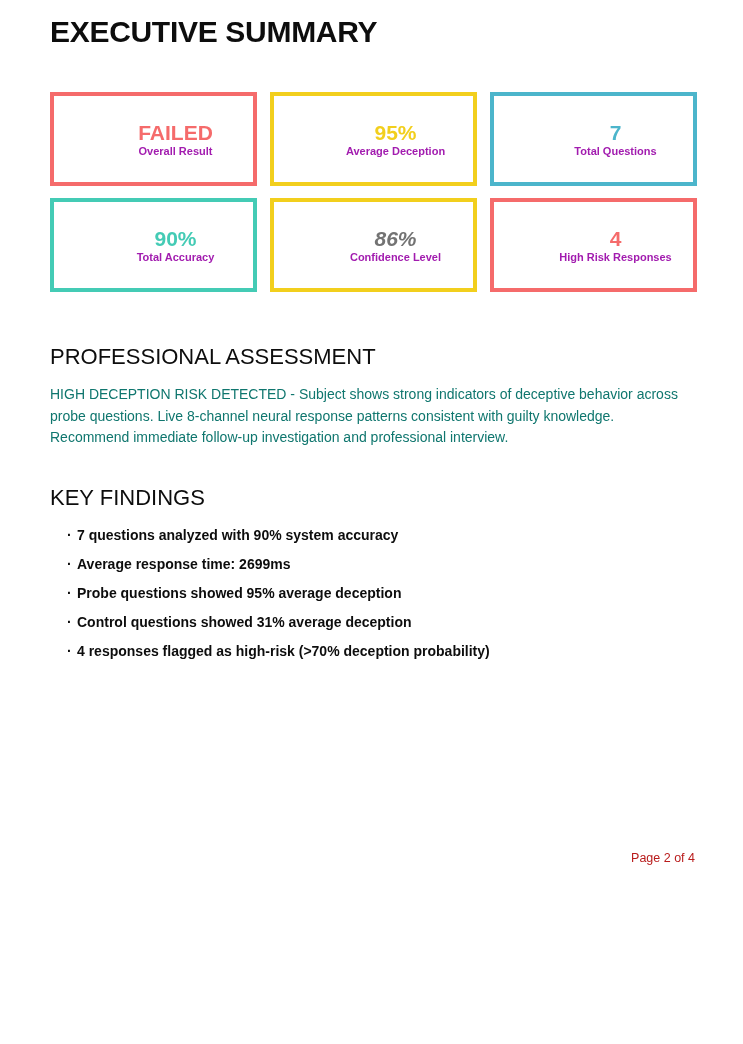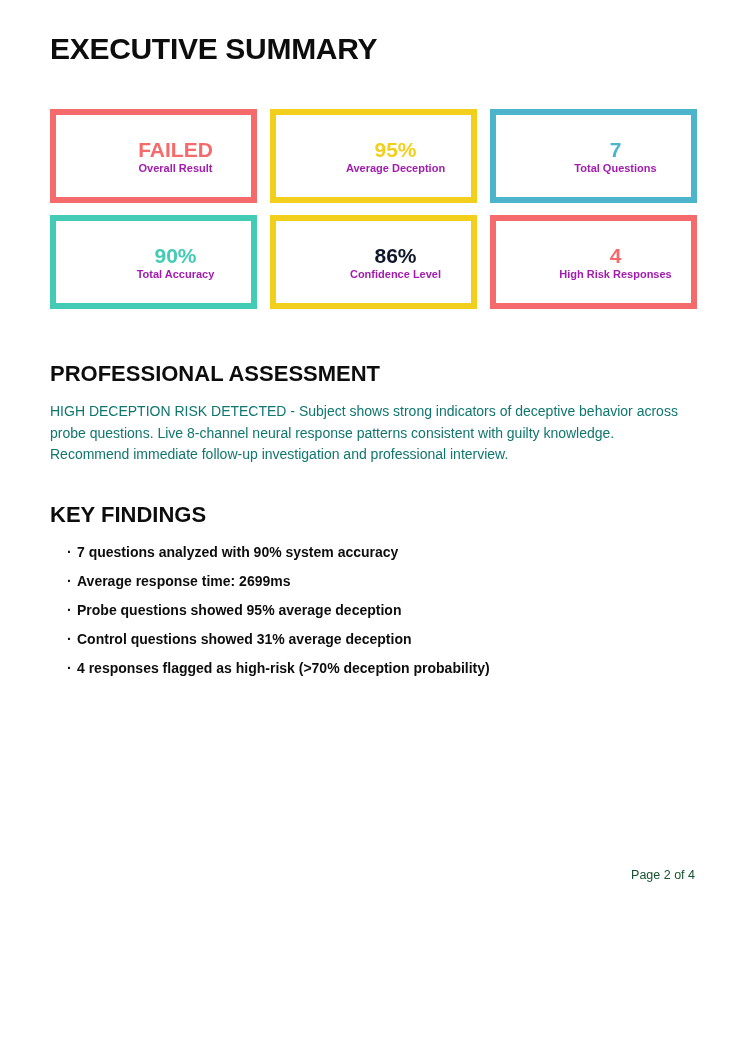--- a/index.html
+++ b/index.html
@@ -5,21 +5,21 @@
   html, body { margin: 0; padding: 0; background: #ffffff; }
   body {
     font-family: "Liberation Sans", sans-serif;
     color: #1f1f1f;
     -webkit-font-smoothing: antialiased;
   }
   .page {
     position: relative;
     width: 743px;
     height: 892px;
-    margin: 17px auto;
+    margin: 0 auto;
     background: #ffffff;
     overflow: hidden;
     box-sizing: border-box;
     padding: 14px 46px 0 50px;
   }
   .page-title {
     font-size: 30px;
     font-weight: 700;
     letter-spacing: -0.3px;
     color: #0d0d0d;
@@ -29,21 +29,21 @@
   .cards-grid {
     margin-top: 42px;
     display: grid;
     grid-template-columns: 1fr 1fr 1fr;
     column-gap: 13px;
     row-gap: 12px;
   }
   .summary-card {
     box-sizing: border-box;
     height: 94px;
-    border: 6px solid #f97316;
+    border: 4px solid #f97316;
     background: #ffffff;
     display: flex;
     flex-direction: column;
     align-items: center;
     justify-content: center;
     gap: 3px;
     text-align: center;
     padding-left: 44px;
   }
   .card-value {
@@ -52,21 +52,21 @@
     line-height: 1;
   }
   .card-label {
     font-size: 11px;
     font-weight: 700;
     color: #a21caf;
     line-height: 1;
   }
   .section-heading {
     font-size: 22px;
-    font-weight: 700;
+    font-weight: 400;
     color: #0d0d0d;
     line-height: 26px;
     margin: 0;
   }
   .heading-assessment { margin-top: 52px; }
   .assessment-body {
     margin: 14px 0 0 0;
     font-size: 14px;
     line-height: 21.5px;
     color: #0f766e;
@@ -90,21 +90,21 @@
     position: absolute;
     left: 17px;
     top: 0;
     font-weight: 700;
   }
   .page-number {
     position: absolute;
     right: 48px;
     bottom: 27px;
     font-size: 12.5px;
-    color: #14532d;
+    color: #b91c1c;
   }
 </style>
 </head>
 <body>
 
 <div class="page">
 
   <h1 class="page-title">EXECUTIVE SUMMARY</h1>
 
   <div class="cards-grid">
@@ -118,21 +118,21 @@
     </div>
     <div class="summary-card" style="border-color: rgb(76, 181, 203);">
       <div class="card-value" style="color: rgb(76, 181, 203);">7</div>
       <div class="card-label">Total Questions</div>
     </div>
     <div class="summary-card" style="border-color: rgb(68, 203, 181);">
       <div class="card-value" style="color: rgb(68, 203, 181);">90%</div>
       <div class="card-label">Total Accuracy</div>
     </div>
     <div class="summary-card" style="border-color: rgb(242, 207, 29);">
-      <div class="card-value" style="color: #0f172a;">86%</div>
+      <div class="card-value" style="color: #737373; font-style: italic;">86%</div>
       <div class="card-label">Confidence Level</div>
     </div>
     <div class="summary-card" style="border-color: rgb(245, 107, 107);">
       <div class="card-value" style="color: rgb(245, 107, 107);">4</div>
       <div class="card-label">High Risk Responses</div>
     </div>
   </div>
 
   <h2 class="section-heading heading-assessment">PROFESSIONAL ASSESSMENT</h2>
   <p class="assessment-body">HIGH DECEPTION RISK DETECTED - Subject shows strong indicators of deceptive behavior across probe questions. Live 8-channel neural response patterns consistent with guilty knowledge. Recommend immediate follow-up investigation and professional interview.</p>

